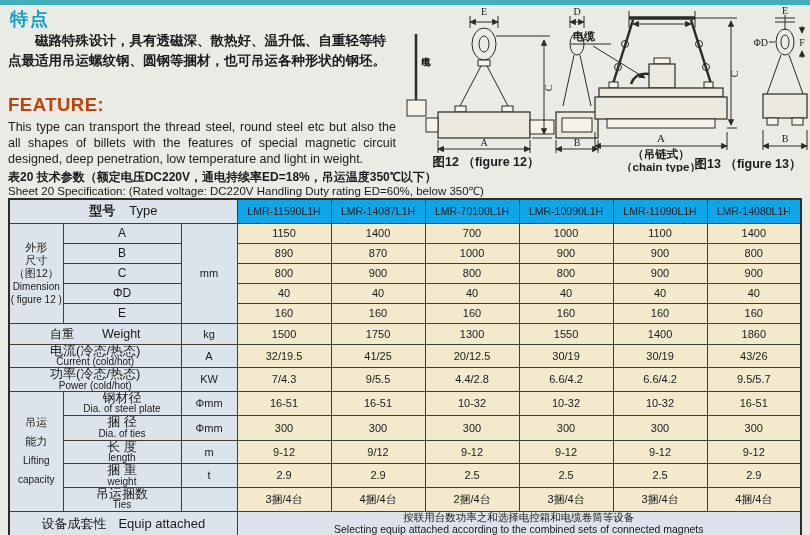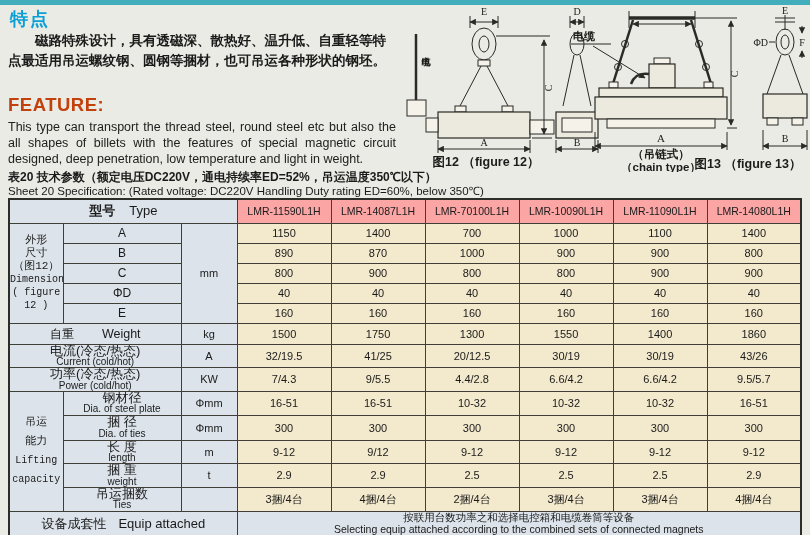--- a/index.html
+++ b/index.html
@@ -29,27 +29,27 @@
   .blk2{fill:#f5f2ea;stroke:#2a2a26;stroke-width:1;}
 
   table.spec{
     position:absolute;left:8px;top:198px;width:794px;
     border-collapse:collapse;table-layout:fixed;
     border:2px solid #2e2e28;
   }
   .spec th,.spec td{border:1px solid #3f3f37;padding:0;text-align:center;vertical-align:middle;overflow:hidden;font-weight:normal;}
   .lab{background:#dce3ea;}
   .val{background:#f3e9cd;font-size:11px;}
-  .hdr{background:#fca5a5;font-size:10.5px;}
+  .hdr{background:#0ea5e9;font-size:10.5px;}
   .typehdr{font-size:13px;}
   .typehdr .cn{margin-right:14px;font-weight:bold;margin-top:28px;}
   .typehdr .en{font-weight:normal;}
   .sub{font-size:12px;}
   .unit{font-size:11px;}
-  .grp{font-size:11px;line-height:13px;font-family:Liberation Mono, monospace;}
+  .grp{font-size:11px;line-height:13px;}
   .grp .sml{font-size:10px;}
   .grp .sp{margin-top:6px;}
   .l1{font-size:13px;line-height:11.5px;}
   .l2{font-size:10px;line-height:11px;}
   .wrow .cn{font-size:12px;margin-right:28px;}
   .wrow .en{font-size:12.5px;}
   .equiplab{font-size:13px;}
   .equiplab .cn{margin-right:12px;}
   .note div{font-size:10.5px;line-height:11.5px;}
   .r20{height:20px}.r21{height:21px}.r23{height:23px}.r24{height:24px}.r25{height:25px}.r26{height:26px}
@@ -181,21 +181,21 @@
     <line class="ln" x1="228" y1="51" x2="242" y2="90"></line>
   <rect class="blk" x="202" y="90" width="44" height="24"></rect>
   <rect class="blk2" x="206" y="114" width="11" height="7"></rect>
     <rect class="blk2" x="231" y="114" width="11" height="7"></rect>
   <line class="ln" x1="202" y1="126" x2="202" y2="146"></line>
     <line class="ln" x1="246" y1="126" x2="246" y2="146"></line>
   <line class="ln" x1="202" y1="142" x2="246" y2="142" marker-start="url(#ah13)" marker-end="url(#ah13)"></line>
   <text class="dimletter" x="224" y="138" font-size="10" text-anchor="middle">B</text>
 </svg>
 
-<div class="tbl-title1">表20 技术参数（额定电压DC220V，通电持续率ED=52%，吊运温度350℃以下）</div>
+<div class="tbl-title1">表20 技术参数（额定电压DC220V，通电持续率ED=18%，吊运温度350℃以下）</div>
 <div class="tbl-title2">Sheet 20 Specification:  (Rated voltage: DC220V  Handling Duty rating ED=60%, below 350℃)</div>
 
 <table class="spec">
   <colgroup>
     <col style="width:54px">
       <col style="width:118px">
       <col style="width:56px">
     <col style="width:94px">
       <col style="width:94px">
       <col style="width:94px">

